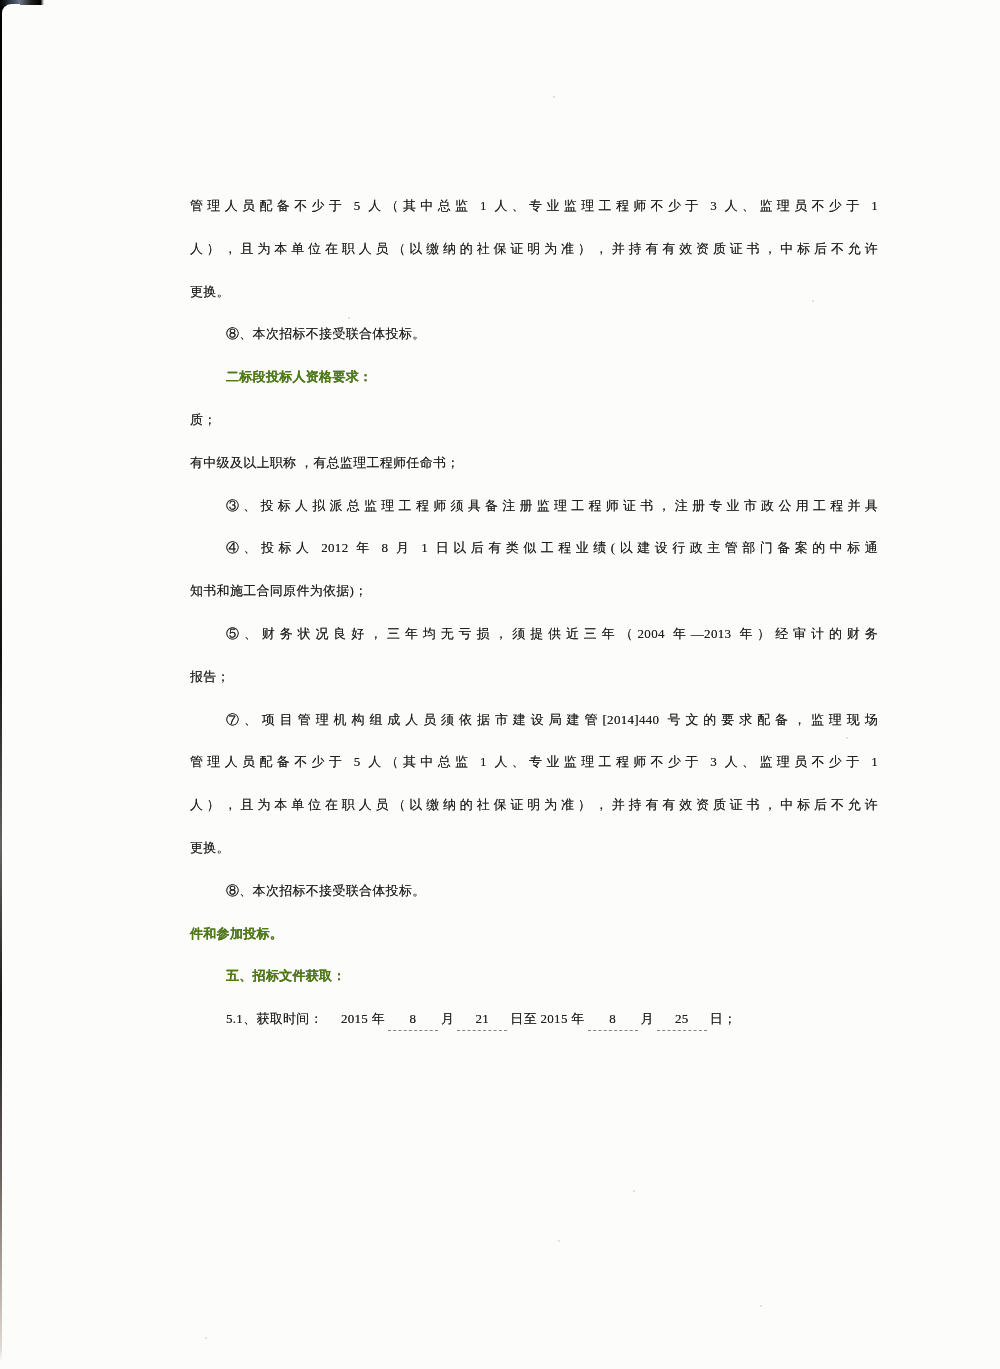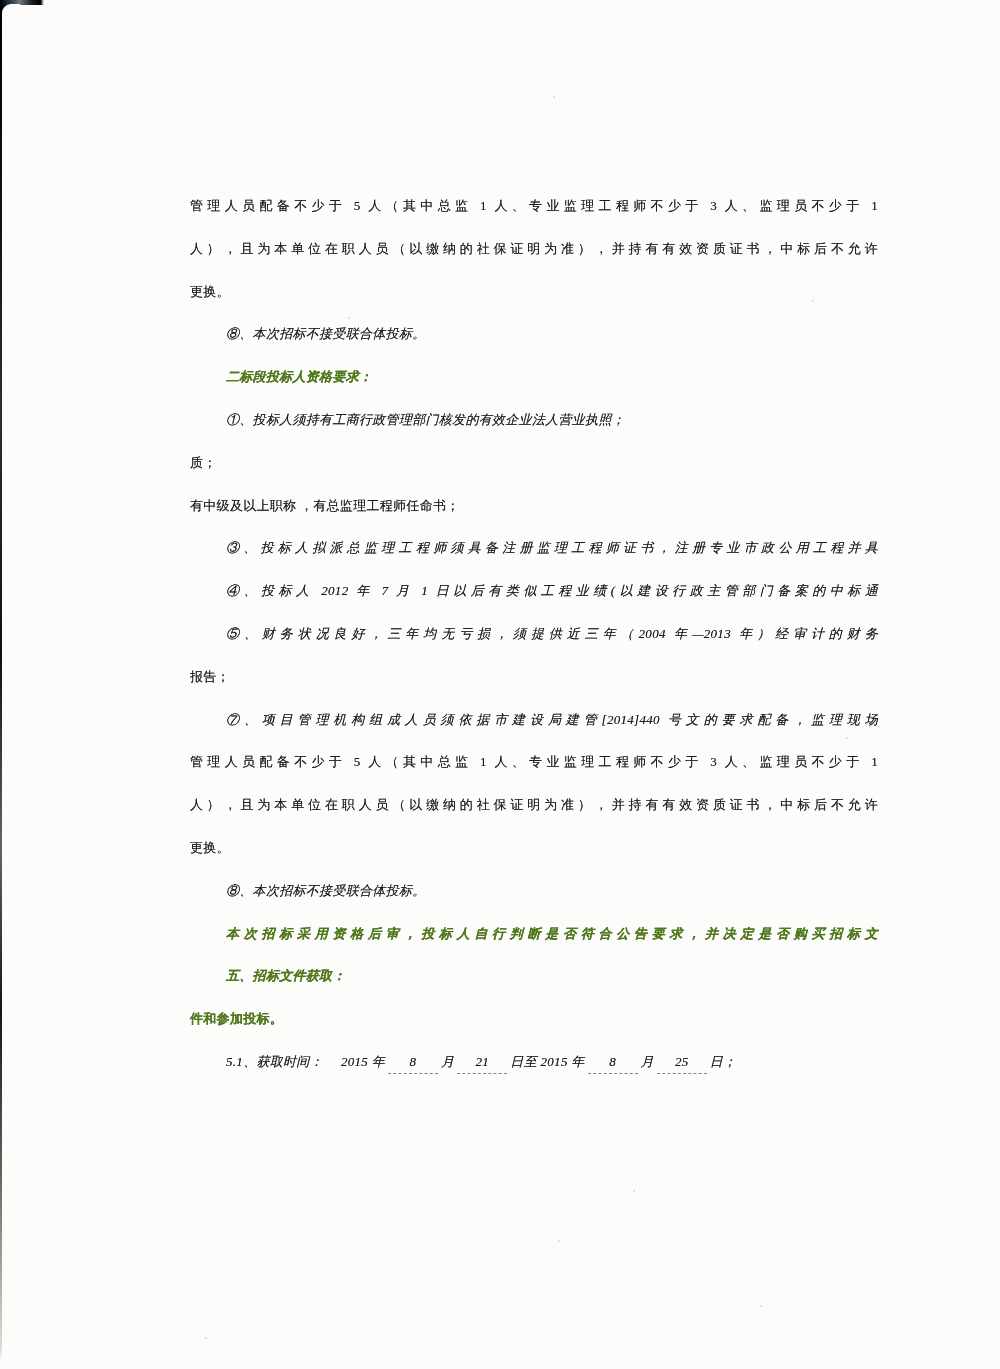--- a/index.html
+++ b/index.html
@@ -32,21 +32,21 @@
   .speck{position:absolute;border-radius:50%;background:rgba(60,60,60,.18);z-index:1;}
 
   
   #doc{position:absolute;left:190px;top:185px;width:688px;z-index:2;}
   .line{
     height:42.8px;line-height:42.8px;font-size:13px;color:#1e1e1e;
     letter-spacing:.3px;white-space:nowrap;
     text-shadow:0 0 .6px rgba(25,25,25,.65);
   }
   .line.j{white-space:normal;text-align:justify;text-align-last:justify;}
-  .line.ind{padding-left:36px;font-style:italic;}
+  .line.ind{padding-left:36px;}
   .line.bold{font-weight:700;color:#4d7c0f;}
   .lbl51{margin-right:18px;text-align:center;}
   .blank{
     display:inline-block;min-width:50px;text-align:center;margin:0 3px;
     border-bottom:1.6px dashed #8d8080;line-height:22px;
   }
 </style>
 </head>
 <body>
 
@@ -63,29 +63,28 @@
 <div class="speck" style="left:760px;top:1305px;width:2px;height:2px;"></div>
 <div class="speck" style="left:205px;top:1337px;width:2px;height:2px;"></div>
 <div class="speck" style="left:633px;top:1190px;width:2px;height:2px;"></div>
 
 <main id="doc">
     <div class="line j">管理人员配备不少于 5 人（其中总监 1 人、专业监理工程师不少于 3 人、监理员不少于 1</div>
     <div class="line j">人），且为本单位在职人员（以缴纳的社保证明为准），并持有有效资质证书，中标后不允许</div>
     <div class="line">更换。</div>
     <div class="line ind">⑧、本次招标不接受联合体投标。</div>
     <div class="line ind bold">二标段投标人资格要求：</div>
-    <div class="line ind">①、投标人须持有工商行政管理部门核发的有效企业法人营业执照；</div>
     <div class="line">质；</div>
     <div class="line">有中级及以上职称 ，有总监理工程师任命书；</div>
     <div class="line ind j">③、投标人拟派总监理工程师须具备注册监理工程师证书，注册专业市政公用工程并具</div>
-    <div class="line ind j">④、投标人 2012 年 7 月 1 日以后有类似工程业绩(以建设行政主管部门备案的中标通</div>
+    <div class="line ind j">④、投标人 2012 年 8 月 1 日以后有类似工程业绩(以建设行政主管部门备案的中标通</div>
+    <div class="line">知书和施工合同原件为依据)；</div>
     <div class="line ind j">⑤、财务状况良好，三年均无亏损，须提供近三年（2004 年—2013 年）经审计的财务</div>
     <div class="line">报告；</div>
     <div class="line ind j">⑦、项目管理机构组成人员须依据市建设局建管[2014]440 号文的要求配备，监理现场</div>
     <div class="line j">管理人员配备不少于 5 人（其中总监 1 人、专业监理工程师不少于 3 人、监理员不少于 1</div>
     <div class="line j">人），且为本单位在职人员（以缴纳的社保证明为准），并持有有效资质证书，中标后不允许</div>
     <div class="line">更换。</div>
     <div class="line ind">⑧、本次招标不接受联合体投标。</div>
-    <div class="line ind bold j">本次招标采用资格后审，投标人自行判断是否符合公告要求，并决定是否购买招标文</div>
+    <div class="line bold">件和参加投标。</div>
     <div class="line ind bold">五、招标文件获取：</div>
-    <div class="line bold">件和参加投标。</div>
     <div class="line ind"><span class="lbl51">5.1、获取时间：</span><span>2015 年</span><span class="blank">8</span><span>月</span><span class="blank">21</span><span>日至 2015 年</span><span class="blank">8</span><span>月</span><span class="blank">25</span><span>日；</span></div>
   </main>
 
 </body></html>

